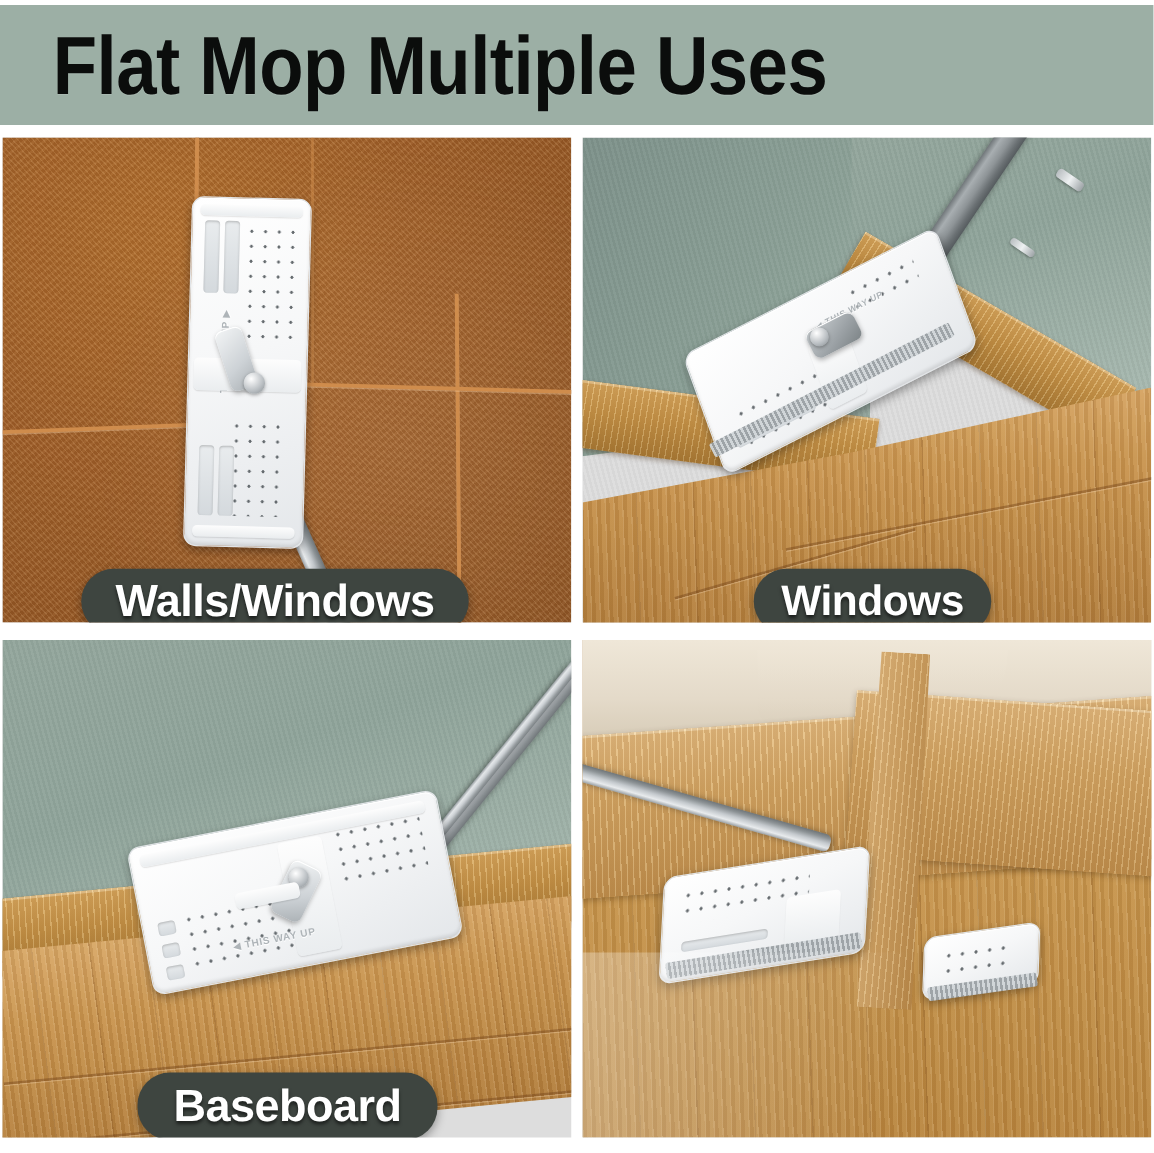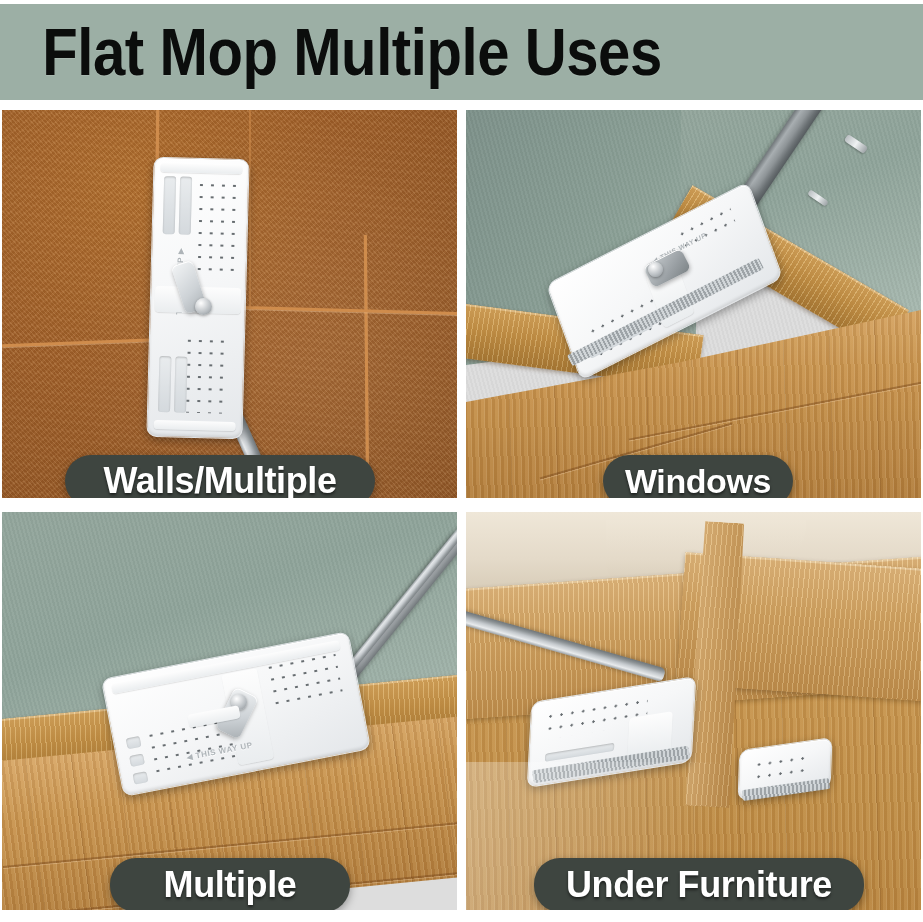--- a/index.html
+++ b/index.html
@@ -212,21 +212,21 @@
         <div class="slot" style="left:10px;top:198px;width:12px;height:56px;"></div>
         <div class="slot" style="left:26px;top:198px;width:12px;height:56px;"></div>
         <div class="ridge" style="left:6px;top:262px;width:82px;height:9px;"></div>
       </div>
 
       <div class="joint" style="left:176px;top:152px;width:22px;height:50px;transform:rotate(-18deg);"></div>
       <div class="pivot" style="left:193px;top:188px;width:17px;height:17px;"></div>
     </div>
 
     <div class="pill" style="left:63px;top:345px;width:310px;height:52px;">
-      <span class="pill-text">Walls/Multiple</span>
+      <span class="pill-text">Walls/Windows</span>
     </div>
   </div>
 
   <div class="panel p-tr">
     <div class="scene">
 
       <div class="sagewall dark" style="position:absolute;left:0;top:0;width:230px;height:260px;clip-path:polygon(0 0,230px 0,230px 225px,0 255px);"></div>
 
       <div class="sagewall" style="position:absolute;left:215px;top:0;width:240px;height:215px;clip-path:polygon(0 0,240px 0,240px 212px,0 80px);"></div>
       <div class="wallnoise"></div>
@@ -295,21 +295,21 @@
         <div class="ridge" style="left:118px;top:18px;width:36px;height:92px;"></div>
         <div class="thisway" style="left:68px;top:88px;">◀ THIS WAY UP</div>
       </div>
 
       <div class="joint" style="left:222px;top:178px;width:26px;height:46px;transform:rotate(26deg);"></div>
       <div class="pivot" style="left:229px;top:182px;width:16px;height:16px;"></div>
       <div class="ridge" style="left:186px;top:198px;width:52px;height:13px;transform:rotate(-11deg);"></div>
     </div>
 
     <div class="pill" style="left:108px;top:346px;width:240px;height:54px;">
-      <span class="pill-text">Multiple</span>
+      <span class="pill-text">Baseboard</span>
     </div>
   </div>
 
   <div class="panel p-br">
     <div class="scene">
 
       <div class="room-floor" style="left:0;top:0;width:455px;height:398px;">
         <div class="plank-tex"></div>
       </div>
 
@@ -339,18 +339,15 @@
       <div class="fringe" style="left:66px;top:246px;width:158px;height:13px;transform:rotate(-9deg);"></div>
 
       <div class="mophead" style="left:272px;top:232px;width:92px;height:48px;transform:rotate(-8deg) skewX(-10deg);">
         <div class="dots" style="left:14px;top:10px;width:56px;height:20px;"></div>
       </div>
       <div class="fringe" style="left:276px;top:272px;width:88px;height:11px;transform:rotate(-8deg);"></div>
 
       <div class="gloss" style="left:0;top:250px;width:455px;height:148px;"></div>
     </div>
 
-    <div class="pill" style="left:68px;top:346px;width:330px;height:54px;">
-      <span class="pill-text">Under Furniture</span>
-    </div>
   </div>
 
 </div>
 
 </body></html>

